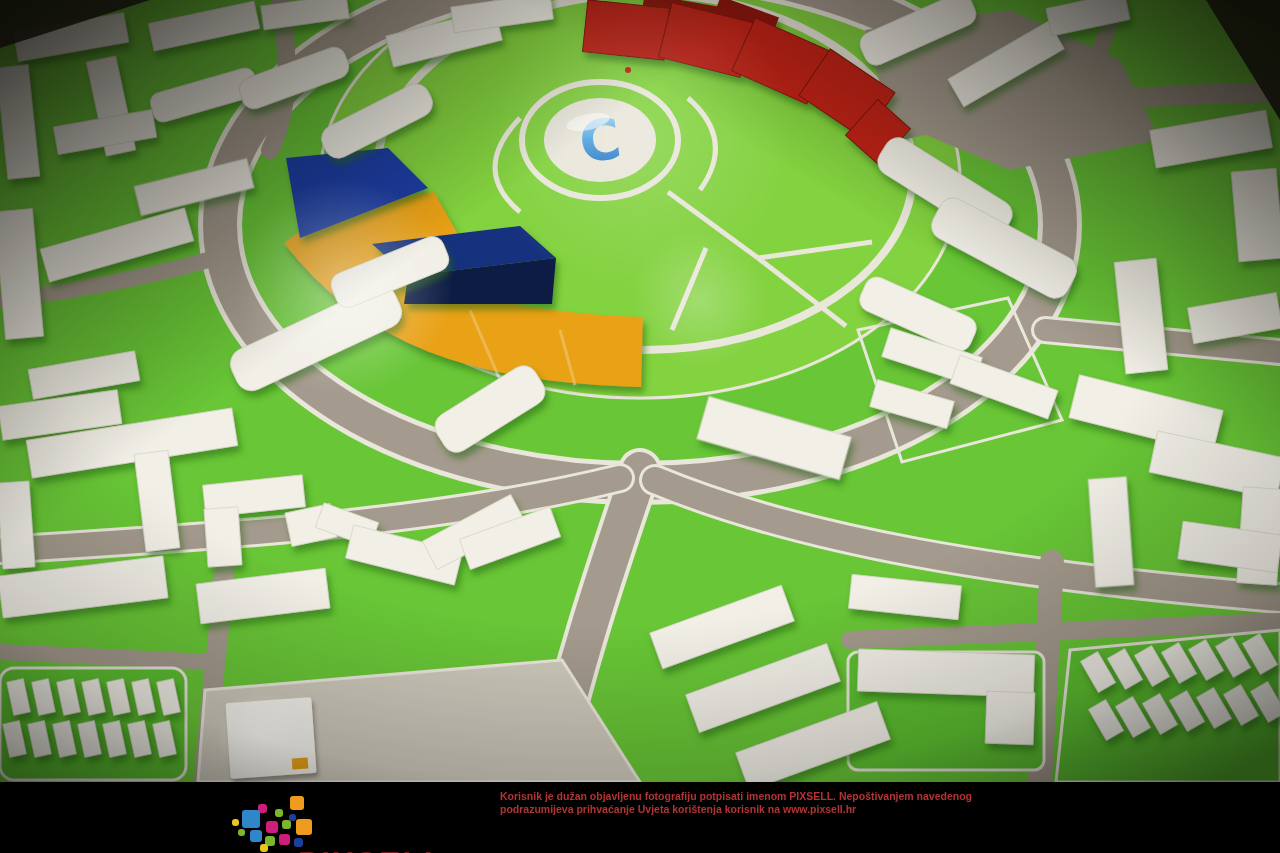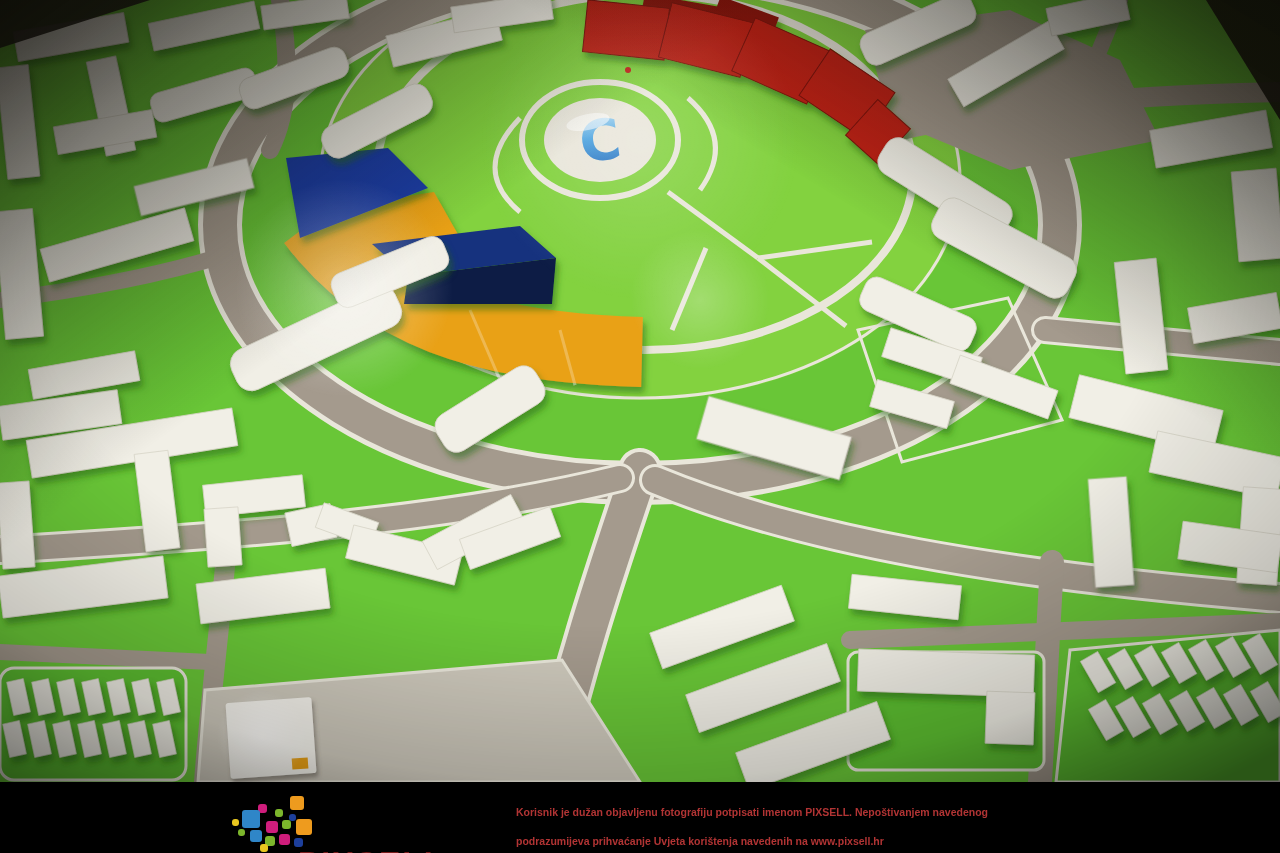--- a/index.html
+++ b/index.html
@@ -19,21 +19,21 @@
   .bar{position:absolute;left:0;top:782px;width:1280px;height:71px;background:var(--bar-black);overflow:hidden;}
   .logo{position:absolute;left:232px;top:0;width:250px;height:71px;}
   .px{position:absolute;border-radius:3px;display:block;}
   .c-blue{background:var(--logo-blue);} .c-green{background:var(--logo-green);}
   .c-orange{background:var(--logo-orange);} .c-magenta{background:var(--logo-magenta);}
   .c-yellow{background:var(--logo-yellow);} .c-navy{background:var(--logo-navy);}
   .logo-word{position:absolute;left:66px;top:63px;font-size:32px;font-weight:bold;
              letter-spacing:2px;color:var(--logo-word);white-space:nowrap;}
   .wm-text{position:absolute;left:500px;top:8px;width:560px;color:var(--watermark-red);
            font-size:10.5px;line-height:13px;font-weight:bold;}
-  .wm-text p{margin:16px;padding:0;}
+  .wm-text p{margin:0;padding:0;}
 </style>
 </head>
 <body>
 
 <div class="stage">
 
 <svg class="photo" viewBox="0 0 1280 782" xmlns="http://www.w3.org/2000/svg">
   <defs>
     <filter id="ds" x="-40%" y="-40%" width="180%" height="180%">
       <feDropShadow dx="3" dy="6" stdDeviation="3" flood-color="#2c6a12" flood-opacity="0.55"></feDropShadow>
@@ -267,17 +267,17 @@
     <span class="px c-green" style="left:6px;top:47px;width:7px;height:7px;"></span>
     <span class="px c-blue" style="left:18px;top:48px;width:12px;height:12px;"></span>
     <span class="px c-green" style="left:33px;top:54px;width:10px;height:10px;"></span>
     <span class="px c-magenta" style="left:47px;top:52px;width:11px;height:11px;"></span>
     <span class="px c-navy" style="left:62px;top:56px;width:9px;height:9px;"></span>
     <span class="px c-yellow" style="left:28px;top:62px;width:8px;height:8px;"></span>
     <div class="logo-word">PIXSELL</div>
   </div>
   <div class="wm-text">
     <p>Korisnik je dužan objavljenu fotografiju potpisati imenom PIXSELL. Nepoštivanjem navedenog</p>
-    <p>podrazumijeva prihvaćanje Uvjeta korištenja navedenih na www.pixsell.hr</p>
+    <p>podrazumijeva prihvaćanje Uvjeta korištenja korisnik na www.pixsell.hr</p>
   </div>
 </div>
 
 </div>
 
 </body></html>

